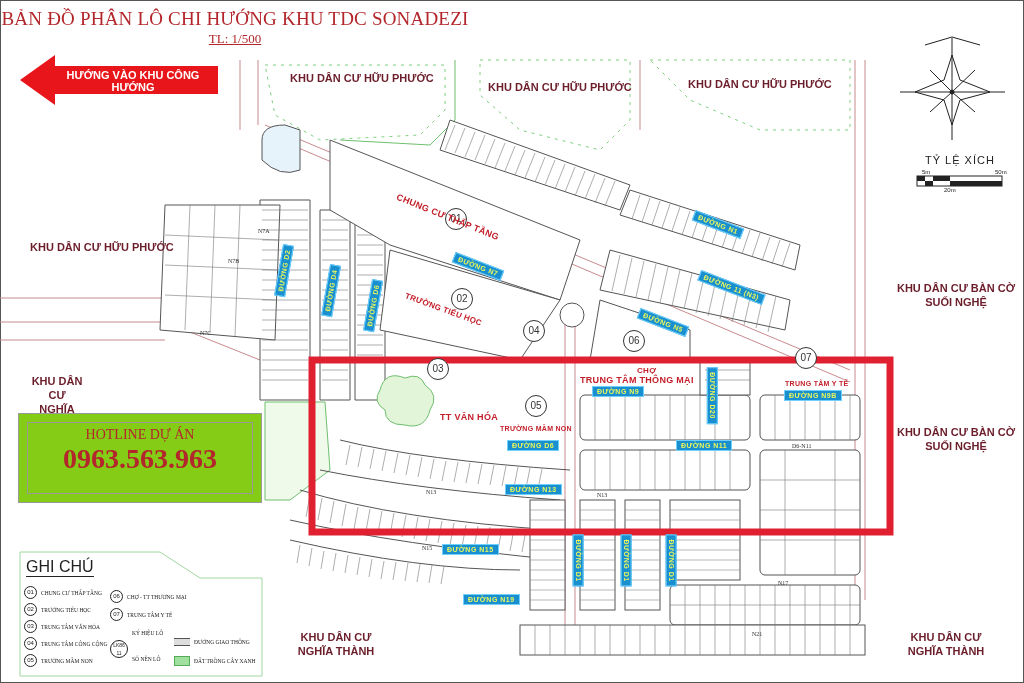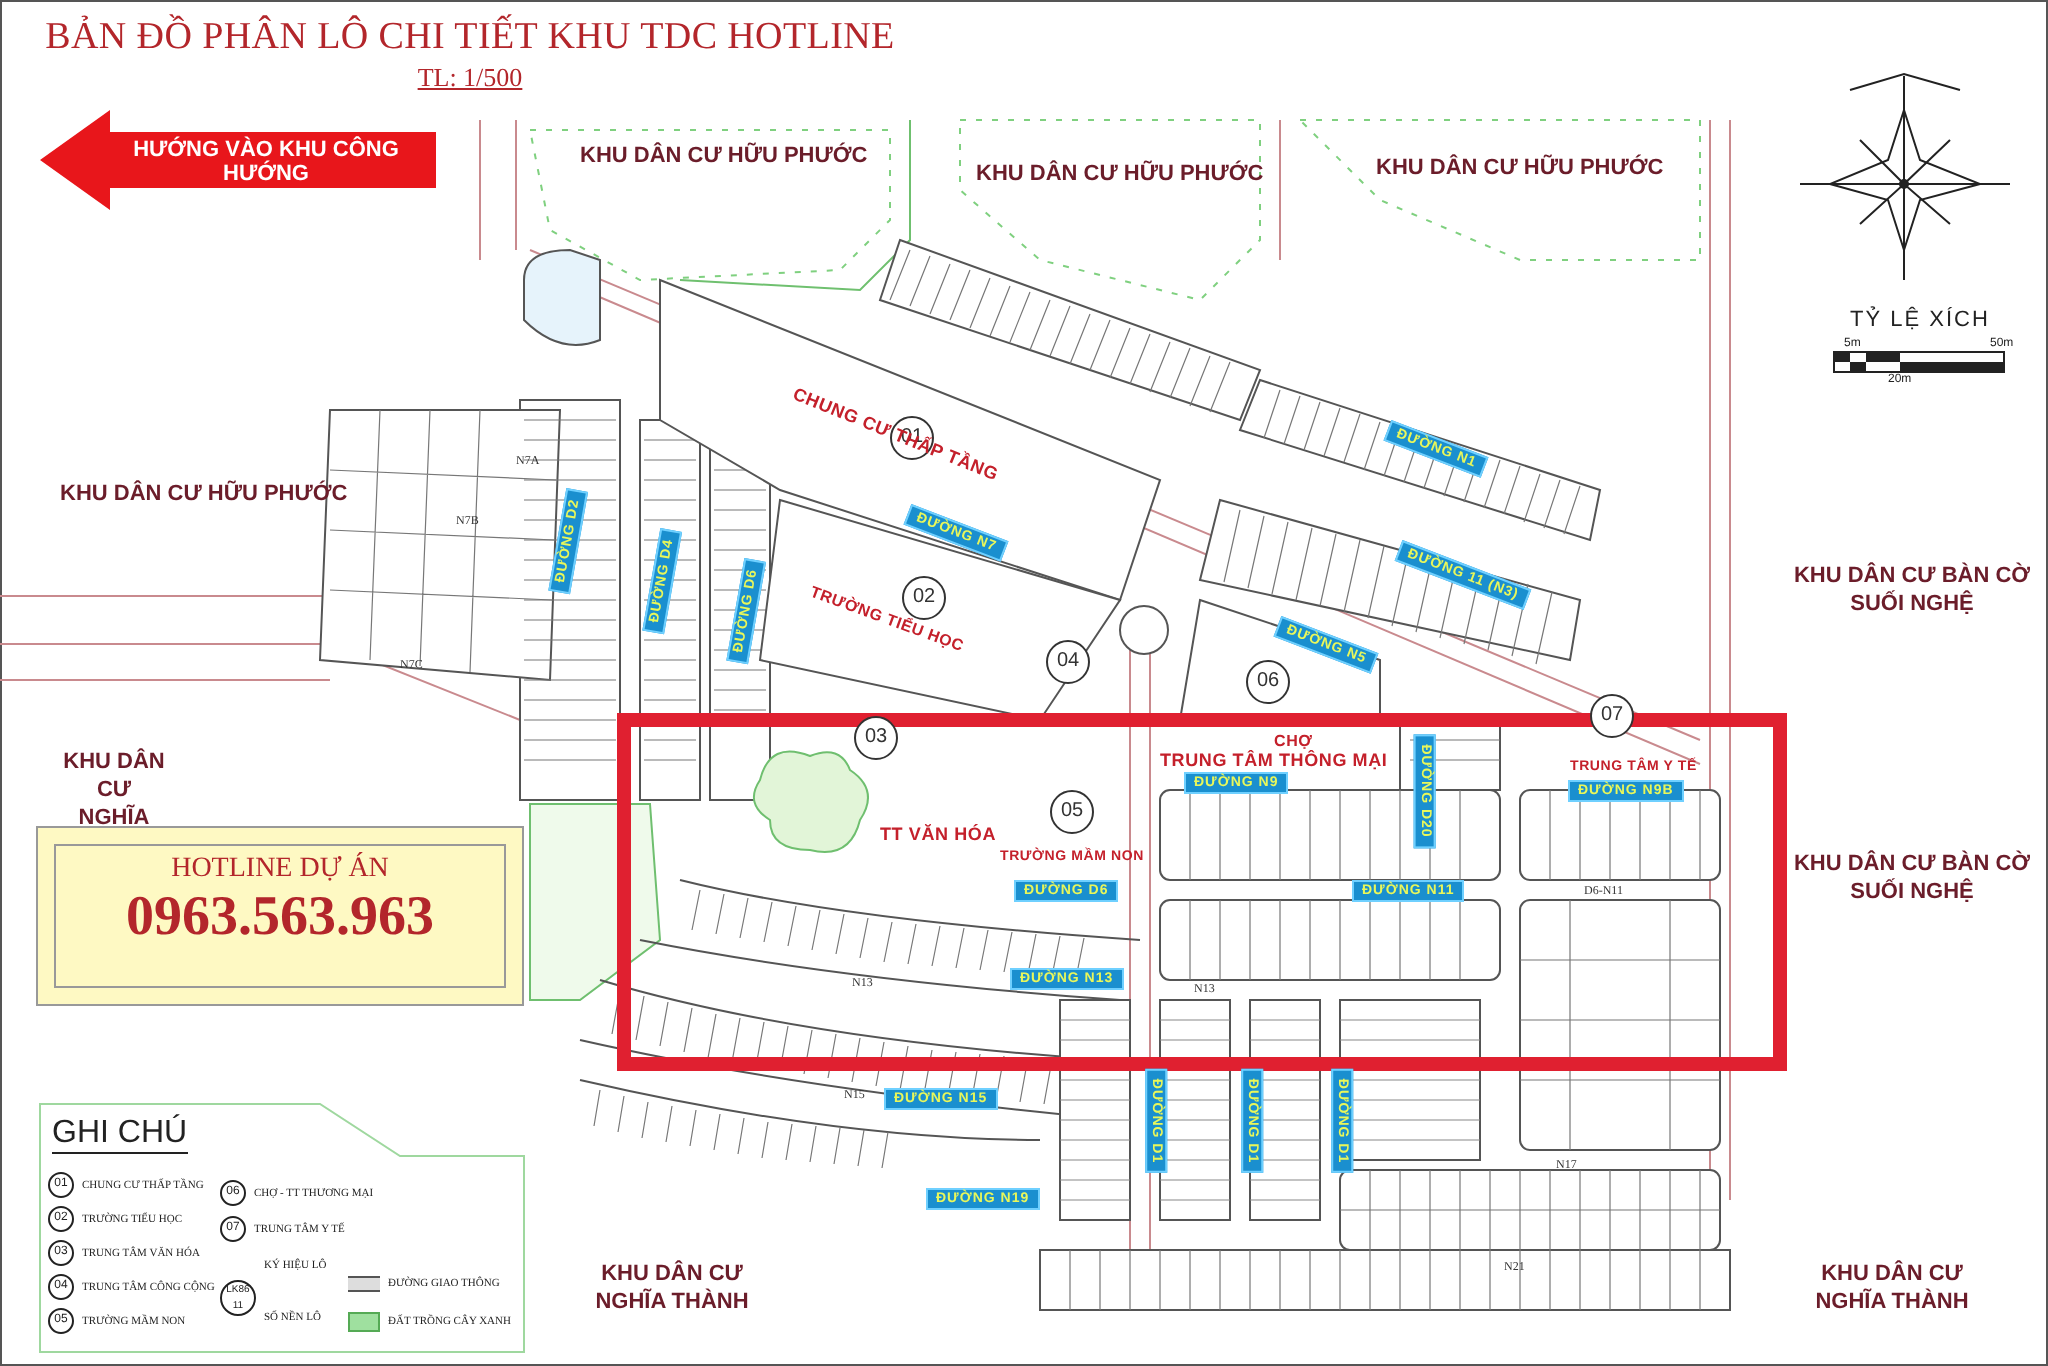--- a/index.html
+++ b/index.html
@@ -4,21 +4,21 @@
 <style>
   html,body{margin:0;padding:0;background:#fff;}
   body{width:1024px;height:683px;overflow:hidden;position:relative;font-family:"Liberation Sans",sans-serif;}
   .frame{position:absolute;left:0;top:0;width:1022px;height:681px;border:1px solid #555;background:#fff;}
   svg.map{position:absolute;left:0;top:0;}
   .title{position:absolute;left:0;width:470px;text-align:center;font-family:"Liberation Serif",serif;color:#b3262b;}
   .t1{top:8px;font-size:19px;letter-spacing:0.2px;}
   .t2{top:31px;font-size:13px;text-decoration:underline;}
   .arrow-label{position:absolute;left:48px;top:69px;width:170px;text-align:center;font-size:11px;font-weight:bold;color:#fff;}
   .zone{position:absolute;font-size:11px;font-weight:bold;color:#6b1d2a;text-align:center;line-height:14px;}
-  .hot{position:absolute;left:18px;top:413px;width:242px;height:88px;border:1px solid #999;background:#fef9c3;}
+  .hot{position:absolute;left:18px;top:413px;width:242px;height:88px;border:1px solid #999;background:#84cc16;}
   .hot-inner{position:absolute;left:8px;top:8px;right:8px;bottom:8px;border:1px solid #999;text-align:center;}
   .hot-title{font-family:"Liberation Serif",serif;color:#b3262b;font-size:14px;margin-top:4px;}
   .hot-phone{font-family:"Liberation Serif",serif;color:#b3262b;font-size:28px;font-weight:bold;line-height:32px;}
   .hot-name{font-family:"DejaVu Sans Mono",monospace;font-size:12px;font-weight:bold;color:#111;}
   .legend{position:absolute;left:16px;top:548px;width:248px;height:128px;}
   .legend-title{position:absolute;left:10px;top:10px;font-size:16px;color:#222;border-bottom:1px solid #222;}
   .lg-item{position:absolute;font-family:"Liberation Serif",serif;font-size:5.5px;color:#222;display:flex;align-items:center;gap:4px;white-space:nowrap;}
   .lg-num{display:inline-block;width:11px;height:11px;border:1px solid #222;border-radius:50%;font-size:6px;text-align:center;line-height:11px;font-family:"Liberation Sans",sans-serif;}
   .lbl{position:absolute;background:#1a8fcf;color:#e9f75a;font-weight:bold;font-size:7px;padding:1px 4px;white-space:nowrap;border:1px solid #6fd0ff;letter-spacing:0.5px;}
   .redtxt{position:absolute;color:#c4202b;font-weight:bold;font-size:9px;white-space:nowrap;letter-spacing:0.3px;}
@@ -154,21 +154,21 @@
     <rect x="917" y="176" width="85" height="10" fill="#fff" stroke="#222"></rect>
     <rect x="917" y="176" width="8" height="5" fill="#222"></rect>
     <rect x="925" y="181" width="8" height="5" fill="#222"></rect>
     <rect x="933" y="176" width="17" height="5" fill="#222"></rect>
     <rect x="950" y="181" width="52" height="5" fill="#222"></rect>
   </g>
 
   <path d="M20,552 L160,552 L200,578 L262,578 L262,676 L20,676 Z" fill="#fff" stroke="#9fd89f" stroke-width="1"></path>
 </svg>
 
-<div class="title t1">BẢN ĐỒ PHÂN LÔ CHI TIẾT KHU TDC HOTLINE</div>
+<div class="title t1">BẢN ĐỒ PHÂN LÔ CHI HƯỚNG KHU TDC SONADEZI</div>
 <div class="title t2">TL: 1/500</div>
 <div class="arrow-label">HƯỚNG VÀO KHU CÔNG HƯỚNG</div>
 
 <div class="zone" style="left:290px;top:71px;">KHU DÂN CƯ HỮU PHƯỚC</div>
 <div class="zone" style="left:488px;top:80px;">KHU DÂN CƯ HỮU PHƯỚC</div>
 <div class="zone" style="left:688px;top:77px;">KHU DÂN CƯ HỮU PHƯỚC</div>
 <div class="zone" style="left:30px;top:240px;">KHU DÂN CƯ HỮU PHƯỚC</div>
 <div class="zone" style="left:22px;top:374px;width:70px;">
     <div>KHU DÂN CƯ</div>
     <div>NGHĨA THÀNH</div>

